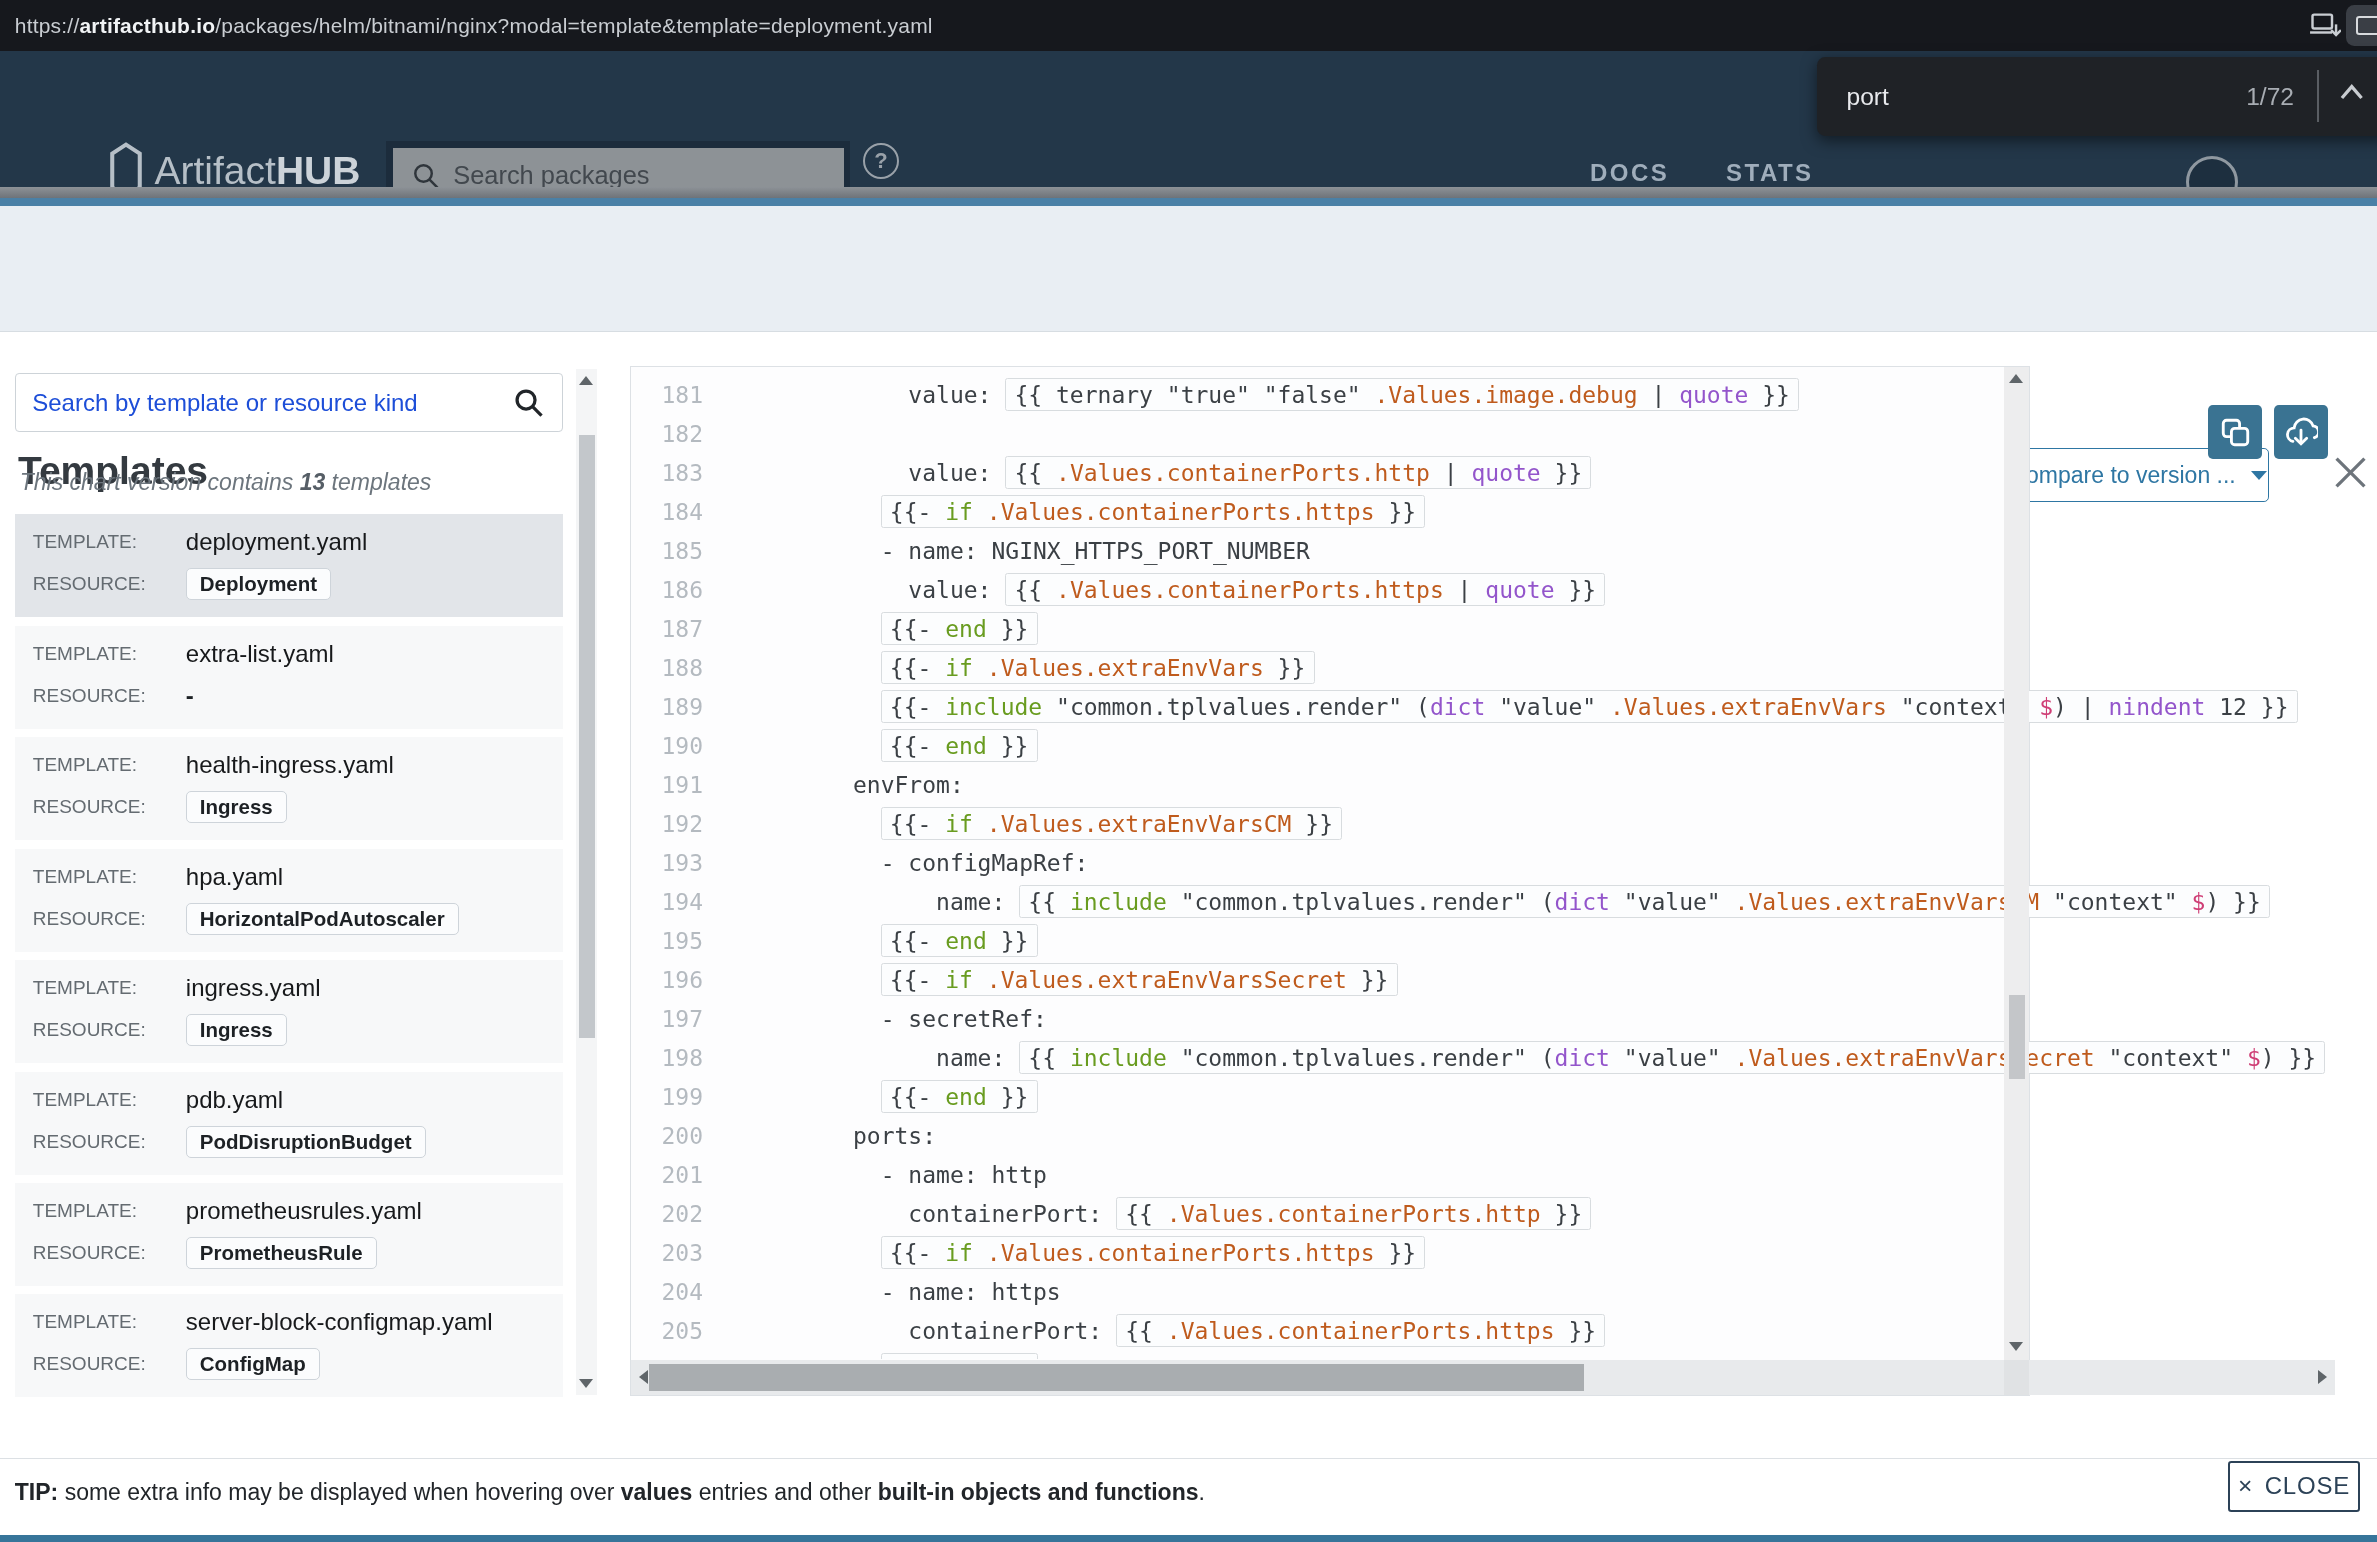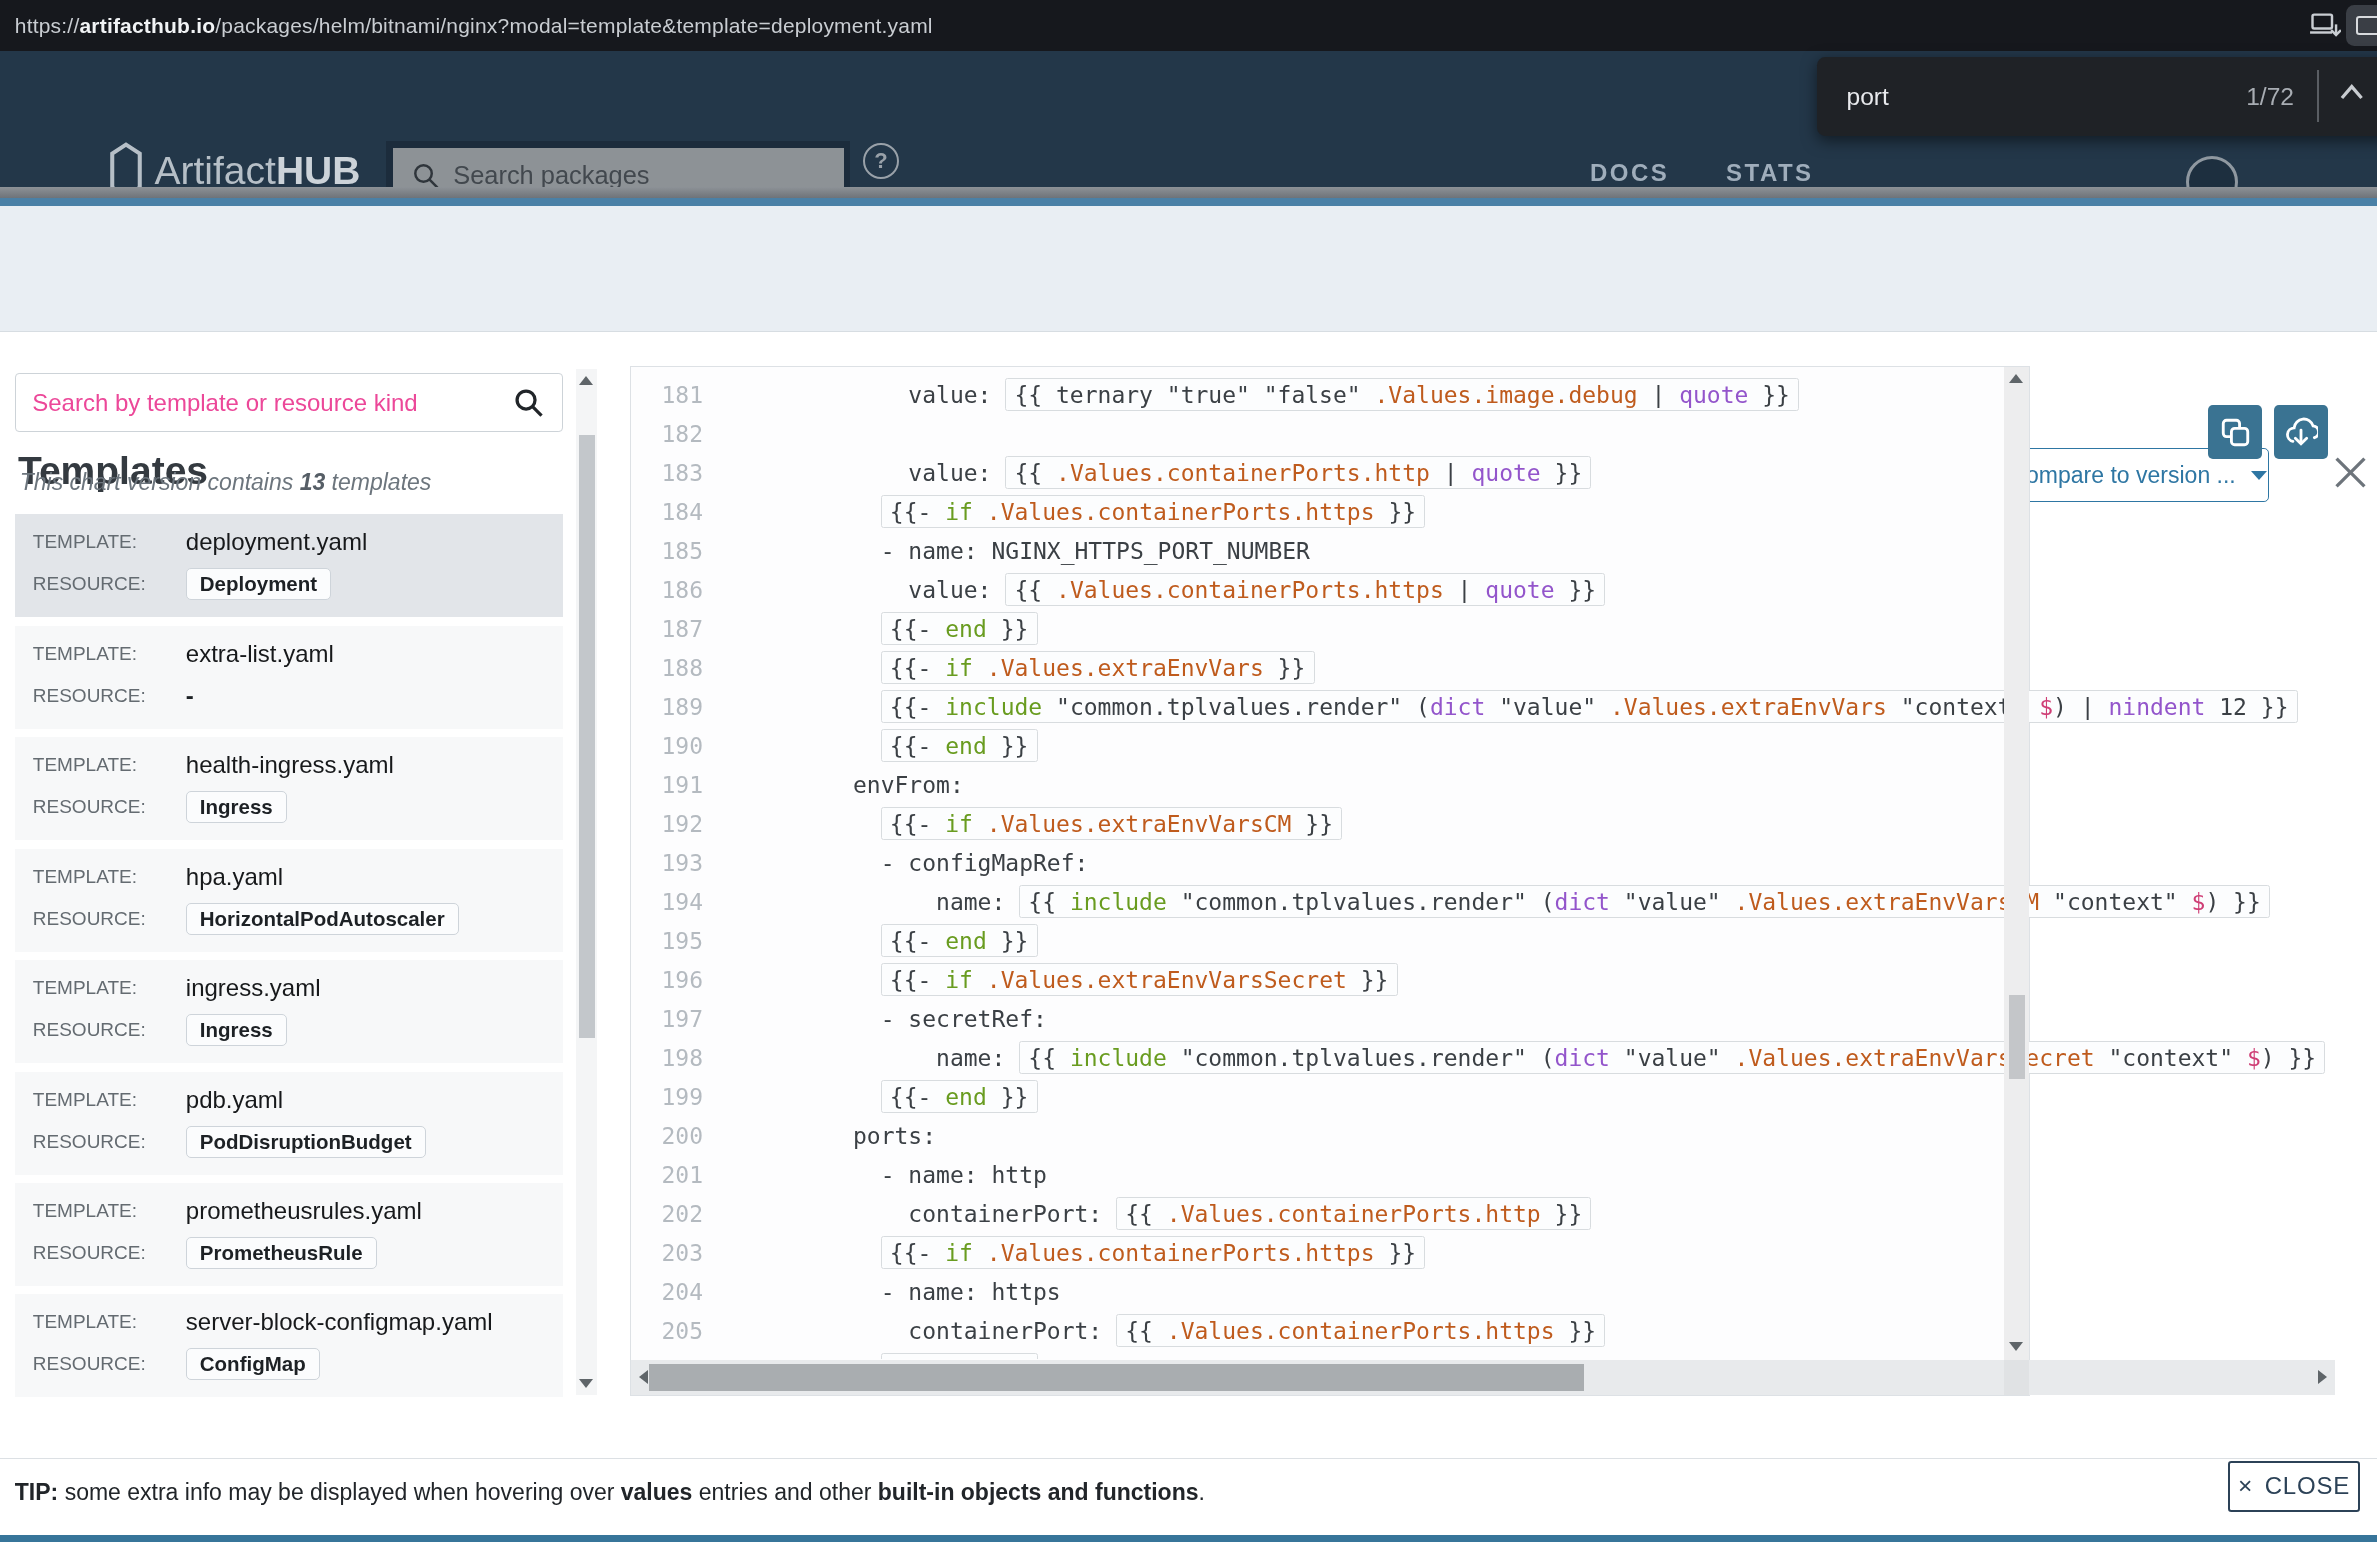--- a/index.html
+++ b/index.html
@@ -56,21 +56,21 @@
   #compare-btn { left:2007px; top:242px; width:262px; height:54px; background:transparent;
     border:1.6px solid #2e76a3; border-radius:4.9px; color:#2e76a3; font-size:23px;
     display:flex; align-items:center; justify-content:center; gap:14.8px; cursor:pointer; }
   #compare-btn .caret { width:0; height:0; border-left:8.2px solid transparent;
     border-right:8.2px solid transparent; border-top:9.8px solid #2e76a3; }
   #modal-close { left:2330px; top:246px; width:41px; height:41px; color:#6d747b; cursor:pointer; }
 
   
   #side-search { left:14.8px; top:373px; width:548px; height:59px; border:1.6px solid #cdd3d8;
     border-radius:4.1px; background:#fff; display:flex; align-items:center; }
-  #side-search .ph { margin-left:16.4px; font-size:24px; color:#ec4899; flex:1; }
+  #side-search .ph { margin-left:16.4px; font-size:24px; color:#1d4ed8; flex:1; }
   #side-search svg { margin-right:18px; }
   #side-summary { left:19.7px; top:469px; font-size:23px; font-style:italic; color:#6c757d; }
   #side-summary b { color:#565e66; }
   .side-item { left:14.8px; width:548px; height:103px; background:#f7f8f9; padding:14px 0 0 18px; }
   .side-item.selected { background:#e2e5e9; }
   .si-row { display:flex; align-items:center;gap:28px; }
   .si-label { width:125px; font-size:19px; color:#646b71; flex:0 0 auto; }
   .si-tpl { font-size:24px; color:#17191b; }
   .si-badge { display:inline-block; border:1.6px solid #ced4da; background:#fbfcfd; border-radius:5px;
     padding:3px 13px; font-size:20.5px; font-weight:bold; color:#1d2125; }

